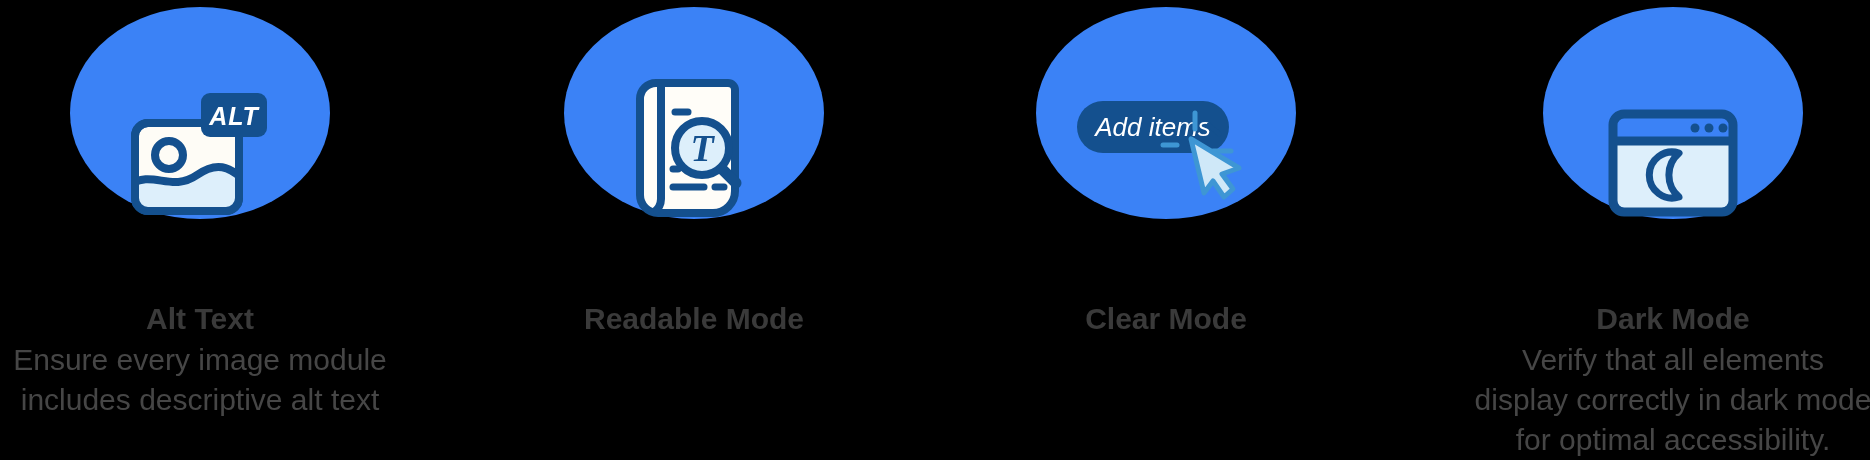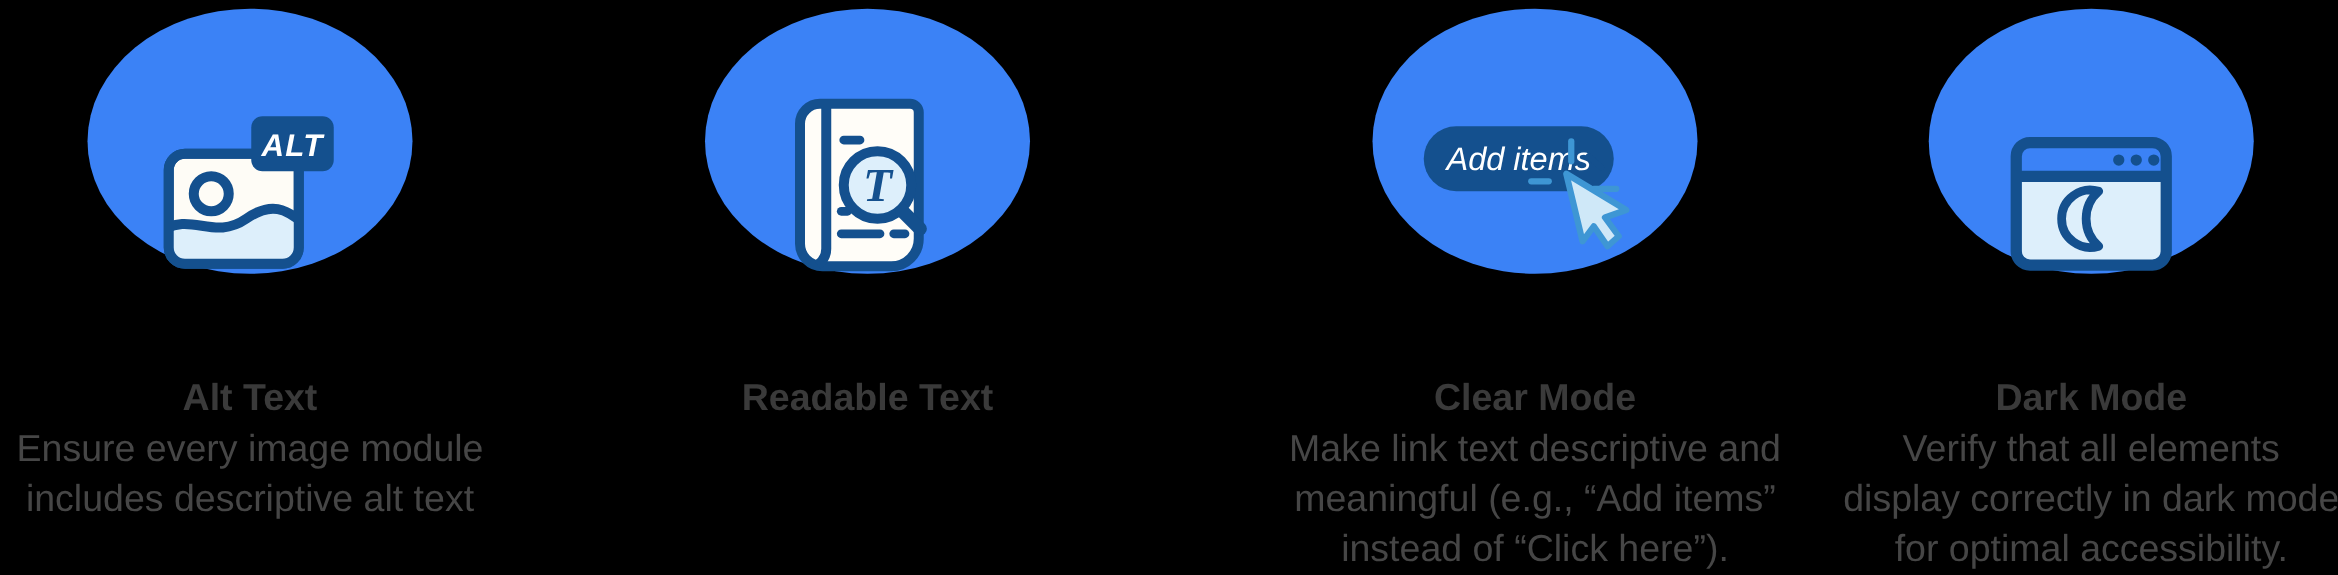--- a/index.html
+++ b/index.html
@@ -1,21 +1,21 @@
 <!DOCTYPE html>
 <html><head>
 <meta charset="utf-8">
 <style>
   html,body{margin:0;padding:0;background:#000;}
   body{width:1870px;height:460px;overflow:hidden;font-family:"Liberation Sans",sans-serif;}
   .canvas{position:relative;width:1870px;height:460px;background:#000;}
   .card{position:absolute;top:0;width:480px;height:460px;}
   .card-0{left:-40px;}
   .card-1{left:454px;}
-  .card-2{left:988px;}
+  .card-2{left:926px;}
   .card-3{left:1433px;}
   .circle{width:260px;height:212px;border-radius:50%;background:#3b82f6;margin:7px auto 0;
           display:flex;align-items:flex-end;justify-content:center;font-style:italic;}
   .textblock{position:absolute;top:298px;left:0;right:0;text-align:center;}
   .card-title{font-size:30px;font-weight:700;color:#3a3a3a;line-height:42px;margin:0;}
   .card-desc{font-size:30px;font-weight:400;color:#464646;line-height:40px;margin:0;white-space:pre-line;}
   svg text{font-family:"Liberation Sans",sans-serif;}
   svg .serif-t{font-family:"Liberation Serif",serif;}
 </style>
 </head>
@@ -59,43 +59,40 @@
           <line x1="45" y1="92" x2="50" y2="92"></line>
           <line x1="45" y1="110" x2="76" y2="110"></line>
           <line x1="87" y1="110" x2="96" y2="110"></line>
         </g>
         <circle cx="74" cy="71" r="27" fill="#ddeffb" stroke="#14508e" stroke-width="8"></circle>
         <line x1="94" y1="92" x2="108" y2="106" stroke="#14508e" stroke-width="11" stroke-linecap="round"></line>
         <text class="serif-t" x="74" y="84" text-anchor="middle" font-size="38" font-weight="bold" fill="#14508e">T</text>
       </svg>
     </div>
     <div class="textblock">
-      <p class="card-title">Readable Text</p>
+      <p class="card-title">Readable Mode</p>
     </div>
   </div>
 
   <div class="card card-2">
     <div class="circle">
       <svg width="186" height="132" viewBox="0 0 186 132">
         <rect x="4" y="14" width="152" height="52" rx="26" fill="#14508e"></rect>
         <text x="80" y="49" text-anchor="middle" font-size="26" fill="#ffffff">Add items</text>
         <g stroke-linecap="round" stroke-width="5" fill="none">
           <line x1="122" y1="26" x2="122" y2="42" stroke="#3e96d4"></line>
           <line x1="90" y1="58" x2="104" y2="58" stroke="#3e96d4"></line>
           <line x1="140" y1="64" x2="158" y2="64" stroke="#3e96d4"></line>
           <line x1="136" y1="38" x2="146" y2="47" stroke="#14508e"></line>
         </g>
         <path d="M118,52 L131,106 L140,94 L151,110 L160,102 L149,87 L166,81 Z" fill="#cfe8f8" stroke="#3e96d4" stroke-width="5" stroke-linejoin="round"></path>
       </svg>
     </div>
     <div class="textblock">
       <p class="card-title">Clear Mode</p>
-      <p class="card-desc">Make link text descriptive and
-meaningful (e.g., “Add items”
-instead of “Click here”).</p>
     </div>
   </div>
 
   <div class="card card-3">
     <div class="circle">
       <svg width="134" height="112" viewBox="0 0 134 112">
         <path d="M11,34 H123 V93 Q123,101 115,101 H19 Q11,101 11,93 Z" fill="#ddeffb"></path>
         <rect x="7" y="7" width="120" height="98" rx="11" fill="none" stroke="#14508e" stroke-width="9"></rect>
         <line x1="7" y1="34" x2="127" y2="34" stroke="#14508e" stroke-width="9"></line>
         <g fill="#14508e">

